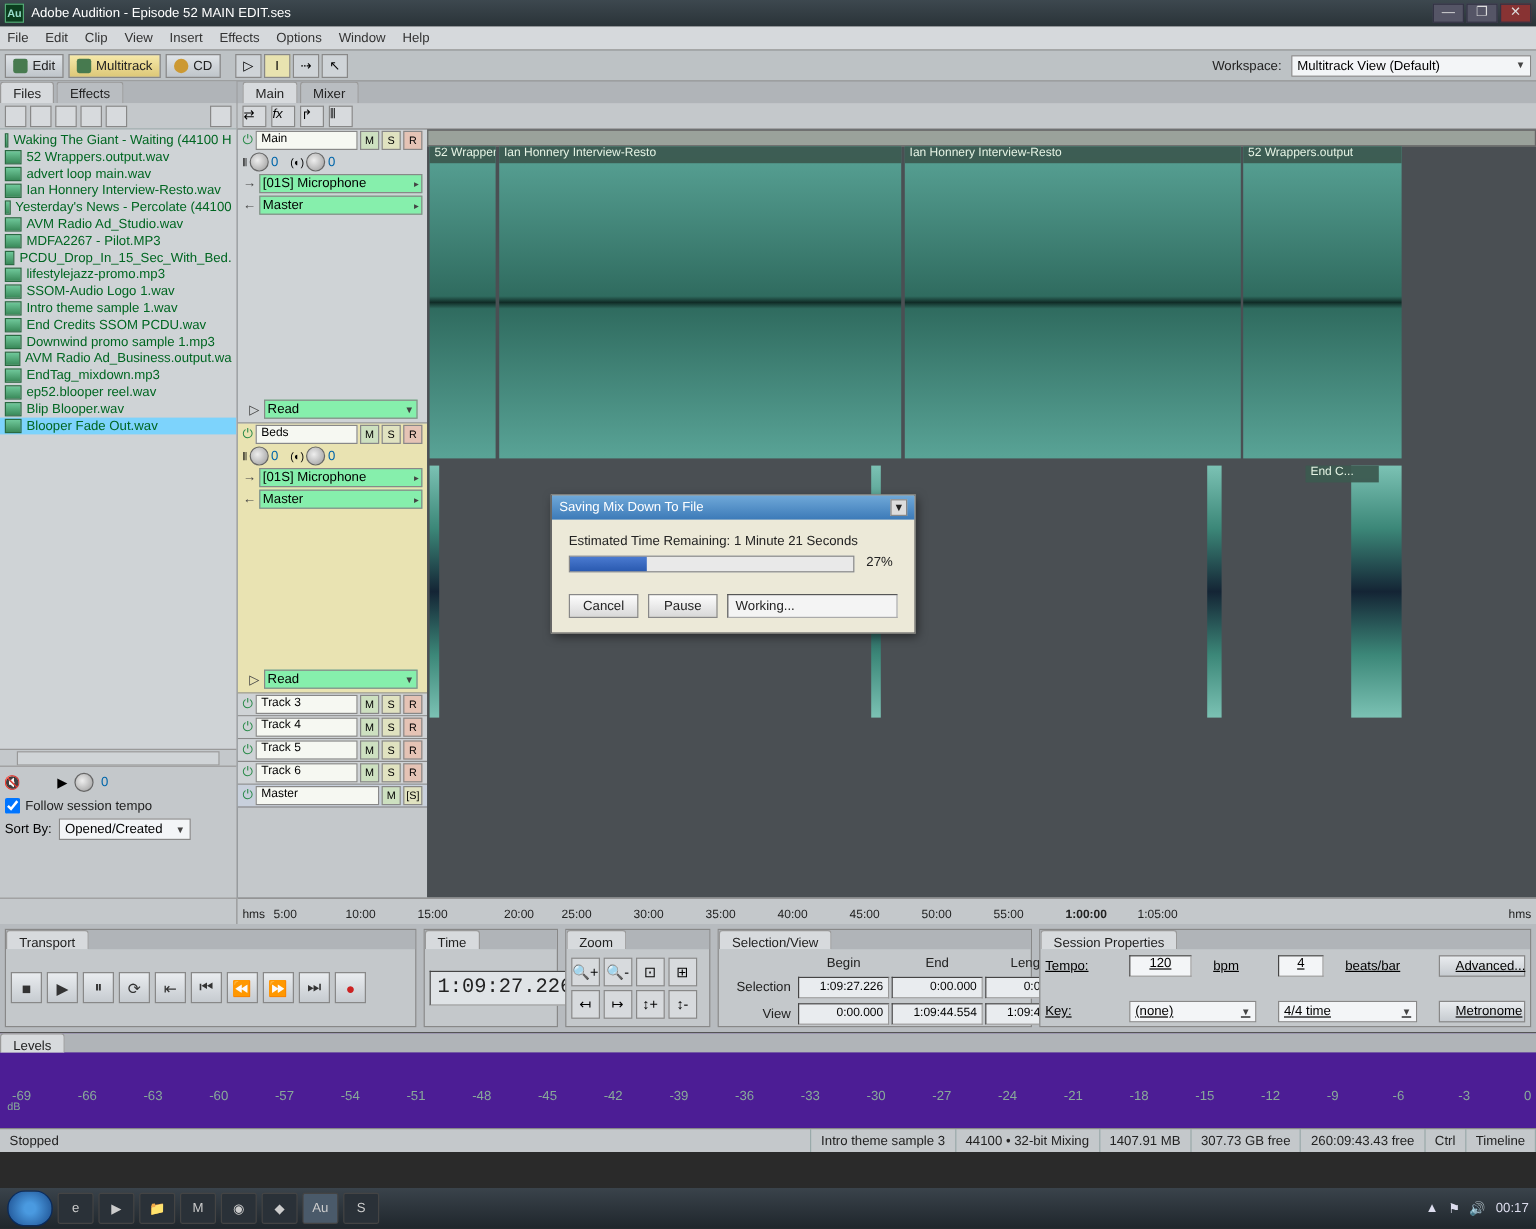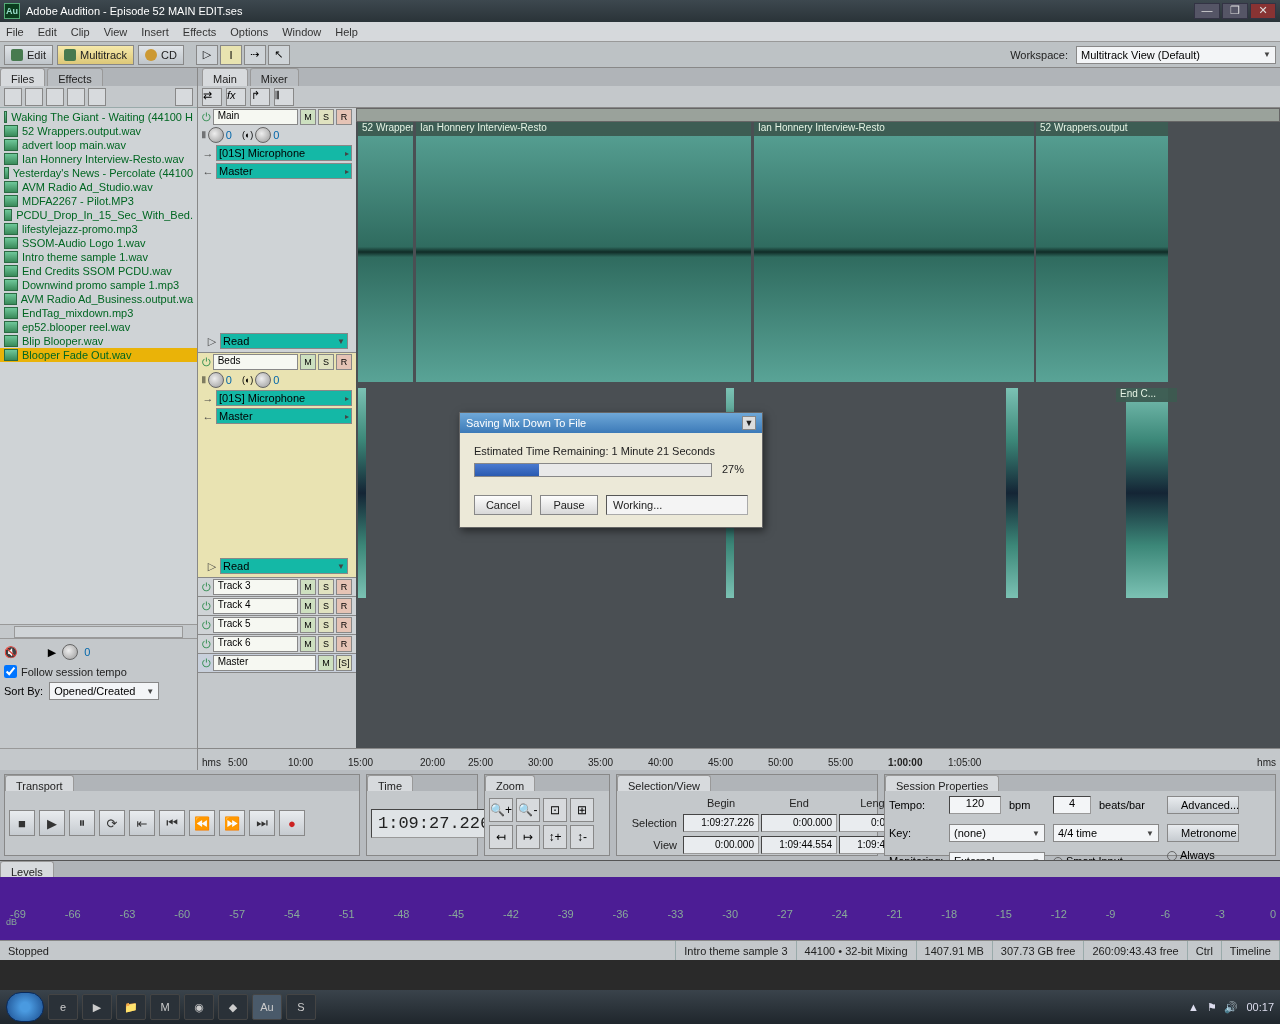--- a/index.html
+++ b/index.html
@@ -33,21 +33,21 @@
 
 .left{width:198px;background:#c4c8cb;display:flex;flex-direction:column;border-right:1px solid #888;}
 .tabs{height:18px;display:flex;background:#b0b4b8;}
 .tab{padding:4px 10px;background:#d7dadd;border:1px solid #999;border-bottom:none;border-radius:3px 3px 0 0;margin-right:2px;color:#222;cursor:pointer;}
 .tab.ina{background:#b9bdc1;}
 .left .tbrow{height:22px;background:#c4c8cb;display:flex;align-items:center;gap:3px;padding:2px 4px;border-bottom:1px solid #9aa;}
 .left .tbrow .ib{width:18px;height:18px;border:1px solid #888;background:#d7dadd;cursor:pointer;}
 .filelist{flex:1;background:#cfd3d6;overflow:auto;padding:2px 0;}
 .frow{display:flex;align-items:center;gap:4px;padding:1px 4px;color:#062;cursor:pointer;white-space:nowrap;}
 .frow .fic{width:14px;height:12px;background:linear-gradient(to bottom,#6fc89a,#3a8a5a);border:1px solid #2a6a42;}
-.frow.sel{background:#eab308;}
+.frow.sel{background:#7dd3fc;}
 .left .bot{height:110px;background:#c4c8cb;border-top:1px solid #999;padding:4px;display:flex;flex-direction:column;gap:4px;}
 .knobrow{display:flex;align-items:center;gap:6px;}
 .knob{width:16px;height:16px;border-radius:50%;background:radial-gradient(circle at 40% 40%,#eee,#999);border:1px solid #666;}
 .chk{display:flex;align-items:center;gap:4px;color:#222;}
 .dd{height:18px;border:1px solid #888;background:#f3f5f7;padding:0 4px;display:flex;align-items:center;justify-content:space-between;width:100%;}
 .sbrow{height:22px;display:flex;gap:2px;padding:2px;border-top:1px solid #999;}
 
 
 .center{flex:1;display:flex;flex-direction:column;}
 .ctabs{height:18px;display:flex;background:#b0b4b8;padding-left:4px;}
@@ -57,21 +57,21 @@
 .trackheads{width:158px;background:#c4c8cb;overflow:hidden;display:flex;flex-direction:column;}
 .thead{border-bottom:1px solid #888;background:#cfd3d6;display:flex;flex-direction:column;}
 .thead .trow{display:flex;align-items:center;height:18px;gap:2px;padding:0 4px;}
 .thead .tname{flex:1;height:16px;border:1px solid #888;background:#f6f8f2;padding:0 4px;font-size:10px;}
 .msrbtn{width:16px;height:16px;border:1px solid #888;font-size:9px;text-align:center;line-height:14px;cursor:pointer;}
 .mb{background:#cde0c0;} .sb{background:#e0e2c0;} .rb{background:#e5c3b5;}
 .thead.sel{background:#e9e3b2;}
 .thead.master{background:#c8d0dc;}
 .thead .droute{display:flex;align-items:center;gap:2px;padding:0 4px;height:18px;}
 .arrow{width:12px;text-align:center;color:#444;}
-.routedd{flex:1;height:16px;border:1px solid #888;background:#14b8a6;font-size:10px;padding:0 2px;display:flex;align-items:center;justify-content:space-between;}
+.routedd{flex:1;height:16px;border:1px solid #888;background:#86efac;font-size:10px;padding:0 2px;display:flex;align-items:center;justify-content:space-between;}
 .readdd{height:18px;margin:2px 4px;}
 .tlane{flex:1;position:relative;background:#4a4f53;overflow:hidden;}
 .ovscroll{position:absolute;top:0;left:0;right:0;height:14px;background:#9aa29b;border:1px solid #666;}
 .wave{position:absolute;background:linear-gradient(to bottom,#5aa89a 0%,#2e6d60 48%,#0d2a24 50%,#2e6d60 52%,#5aa89a 100%);opacity:.95;}
 .wave.light{background:linear-gradient(to bottom,#7ec8b9,#3b8a7a,#123,#3b8a7a,#7ec8b9);}
 .cliplabel{position:absolute;top:0;height:14px;background:rgba(60,90,80,.95);color:#e5f3e4;font-size:10px;padding:0 4px;white-space:nowrap;overflow:hidden;}
 .ruler{height:22px;background:#c4c8cb;border-top:1px solid #888;display:flex;color:#222;position:relative;}
 .ruler .hms{position:absolute;bottom:2px;font-size:10px;}
 
 
@@ -98,21 +98,21 @@
 .timedisp{flex:1;background:#dfe3e6;border:1px inset #999;font-family:'Courier New',monospace;font-size:17px;text-align:right;padding:4px 6px;color:#222;}
 .zoomp{width:126px;}
 .zgrid{display:grid;grid-template-columns:repeat(4,24px);grid-template-rows:repeat(2,24px);gap:3px;}
 .zbtn{border:1px solid #888;background:#d7dadd;display:flex;align-items:center;justify-content:center;cursor:pointer;font-size:12px;}
 .selp{width:262px;}
 .selgrid{display:grid;grid-template-columns:60px 76px 76px 76px;grid-template-rows:16px 20px 20px;gap:2px;align-items:center;font-size:10px;}
 .selgrid .hdr{text-align:center;color:#222;}
 .selgrid .lbl{text-align:right;padding-right:4px;color:#222;}
 .valbox{height:18px;border:1px inset #999;background:#e9ecef;text-align:right;padding:0 4px;line-height:16px;font-size:10px;}
 .sessp{flex:1;}
-.sgrid{display:grid;grid-template-columns:52px 52px 36px 38px 60px 72px;grid-auto-rows:20px;gap:8px;align-items:center;font-size:10px;}
+.sgrid{display:grid;grid-template-columns:52px 52px 36px 38px 60px 72px;grid-auto-rows:20px;gap:18px;align-items:center;font-size:10px;text-decoration:underline;}
 .inp{height:18px;border:1px inset #999;background:#f3f5f7;padding:0 4px;text-align:center;}
 .sbtn{height:18px;border:1px solid #888;background:linear-gradient(#e9ecef,#c6cbd0);text-align:center;line-height:16px;cursor:pointer;padding:0 13px;}
 .radio{width:10px;height:10px;border-radius:50%;border:1px solid #666;display:inline-block;margin-right:3px;vertical-align:middle;}
 
 
 .levels{height:80px;background:#4c1d95;border-top:1px solid #555;position:relative;}
 .ltabs{height:16px;background:#b0b4b8;display:flex;}
 .lscale{position:absolute;bottom:20px;left:10px;right:10px;height:12px;color:#8a9;font-size:9px;}
 .lscale span{position:absolute;}
 
@@ -447,21 +447,21 @@
         <div class="cliplabel" style="left:60px;top:14px;width:335px">Ian Honnery Interview-Resto</div>
         <div class="wave" style="top:14px;left:398px;width:280px;height:260px"></div>
         <div class="cliplabel" style="left:398px;top:14px;width:280px">Ian Honnery Interview-Resto</div>
         <div class="wave" style="top:14px;left:680px;width:132px;height:260px"></div>
         <div class="cliplabel" style="left:680px;top:14px;width:132px">52 Wrappers.output</div>
 
         <div class="wave light" style="top:280px;left:2px;width:8px;height:210px"></div>
         <div class="wave light" style="top:280px;left:370px;width:8px;height:210px"></div>
         <div class="wave light" style="top:280px;left:650px;width:12px;height:210px"></div>
         <div class="wave light" style="top:280px;left:770px;width:42px;height:210px"></div>
-        <div class="cliplabel" style="left:760px;top:280px;width:61px">End C...</div>
+        <div class="cliplabel" style="left:732px;top:280px;width:61px">End C...</div>
       </div>
     </div>
     <div class="ruler" id="ruler">
       <span class="hms" style="left:4px">hms</span>
       <span class="hms" style="right:4px">hms</span>
     <span class="hms" style="left: 30px;">5:00</span>
         <span class="hms" style="left: 90px;">10:00</span>
         <span class="hms" style="left: 150px;">15:00</span>
         <span class="hms" style="left: 210px; margin-left: 12px;">20:00</span>
         <span class="hms" style="left: 270px;">25:00</span>

